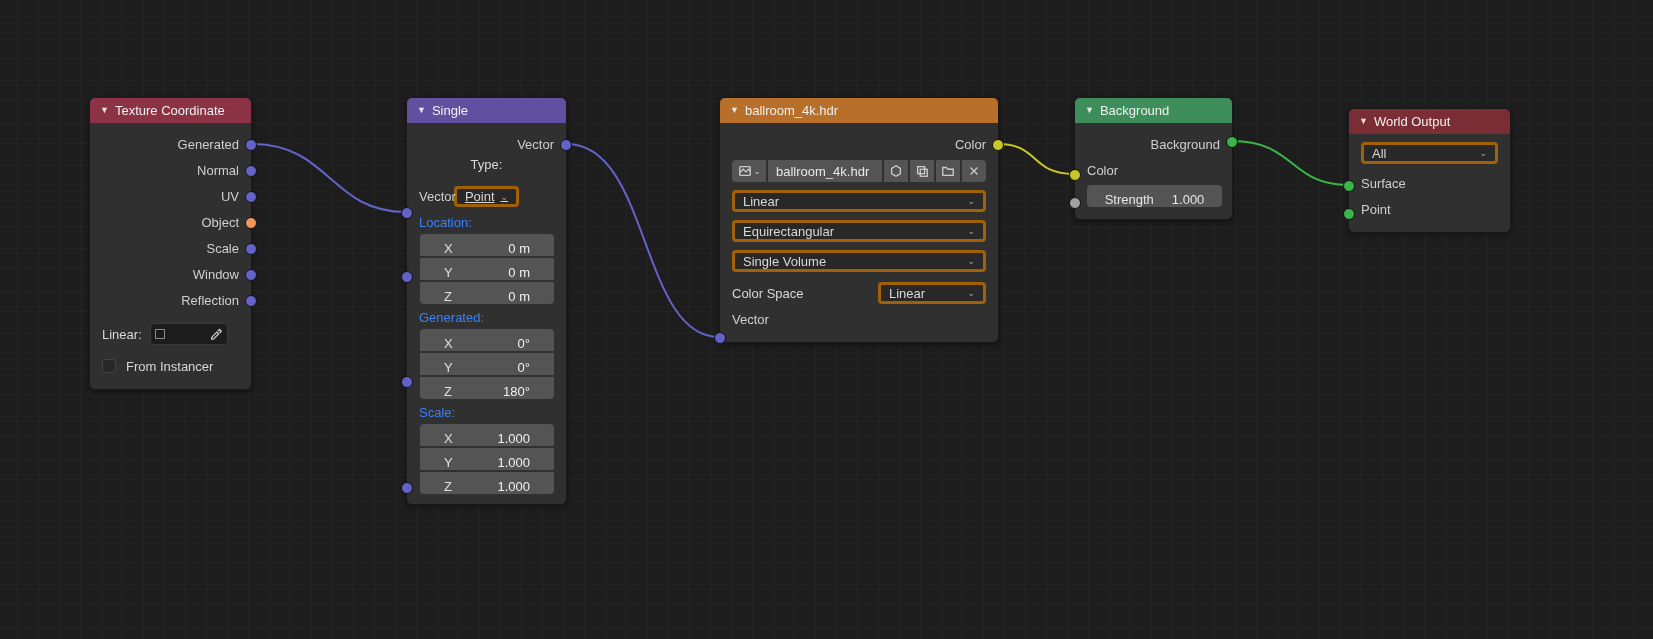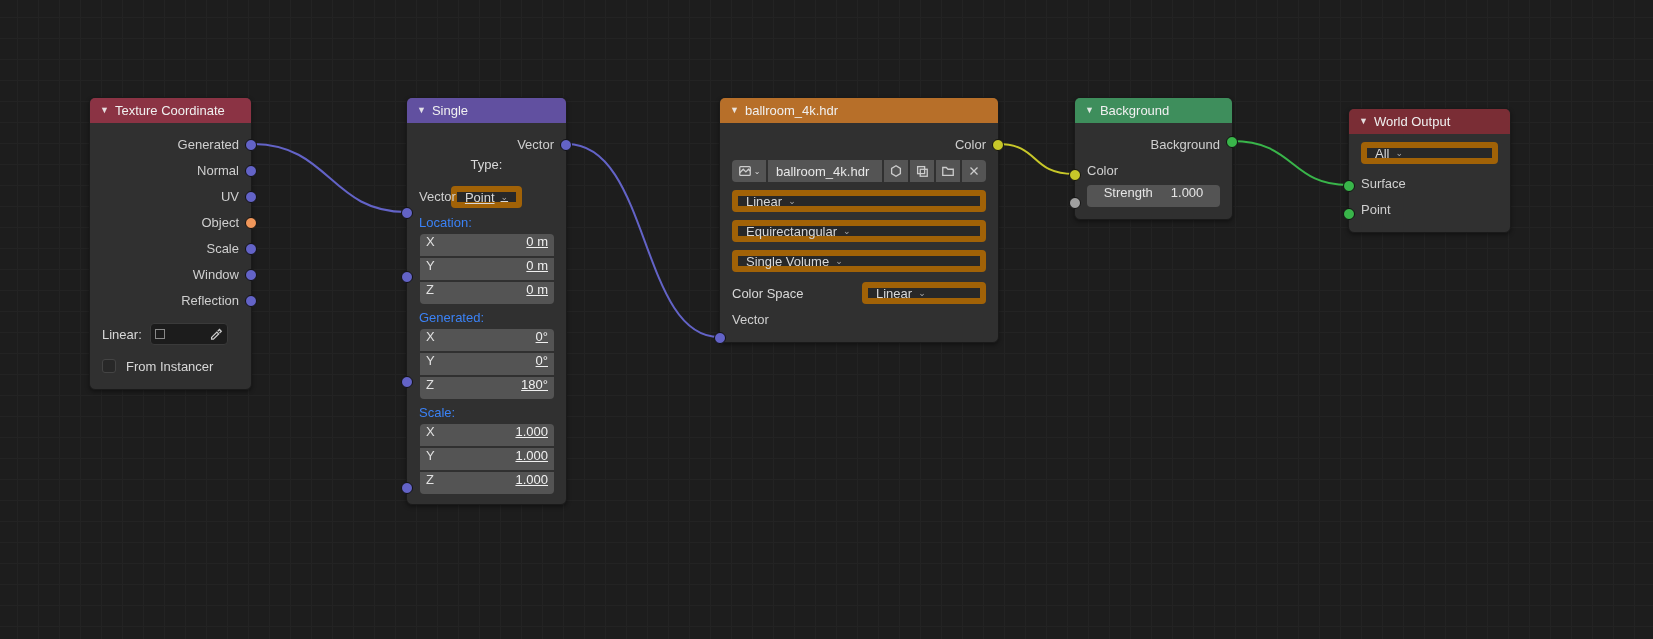--- a/index.html
+++ b/index.html
@@ -59,34 +59,34 @@
   .sock { position:absolute; width:12px; height:12px; border-radius:50%; border:1px solid #111; z-index:3; }
   .sock.right { right:-6px; }
   .sock.left  { left:-6px; }
   .sock-vec  { background:#6363c7; }
   .sock-col  { background:#c7c729; }
   .sock-val  { background:#a1a1a1; }
   .sock-sh   { background:#39b54a; }
   .sock-obj  { background:#f0965a; }
 
   .dd {
-    background:#282828; border:6px solid #a16207; border-radius:4px;
+    background:#282828; border:3px solid #a16207; border-radius:4px;
     height:22px; display:flex; align-items:center; padding:0 8px;
-    justify-content:flex-start; color:#d8d8d8;
+    justify-content:space-between; color:#d8d8d8;
   }
   .dd .chev { font-size:9px; color:#aaa; margin-left:6px; }
   .dd.full { width:100%; }
 
   .numfield {
     background:#545454; border:none; border-radius:4px;
-    height:22px; display:flex; align-items:flex-start; justify-content:space-between;
-    padding:0 6px; color:#e5e5e5;
+    height:22px; display:flex; align-items:flex-end; justify-content:space-between;
+    padding:0 24px; color:#e5e5e5;
   }
   .numfield .ax { color:#e0e0e0; }
-  .numfield .val { color:#f0f0f0;text-decoration:underline; }
+  .numfield .val { color:#f0f0f0; }
   .numfield.strength { background:#545454; justify-content:center; gap:18px; width:135px; }
 
   .xyz-group { display:flex; flex-direction:column; gap:2px; width:134px; margin-left:auto; }
   .xyz-group .numfield:first-child { border-radius:4px 4px 0 0; }
   .xyz-group .numfield:nth-child(2){ border-radius:0; }
   .xyz-group .numfield:last-child  { border-radius:0 0 4px 4px; }
 
   .objfield {
     background:#1c1c1c; border:1px solid #3a3a3a; border-radius:4px;
     height:22px; width:78px; display:flex; align-items:center; padding:0 4px; gap:4px;
@@ -303,21 +303,21 @@
         <span class="chev">⌄</span>
     </div>
     <div class="dd full" style="margin-bottom:8px;">
       <span>Equirectangular</span>
         <span class="chev">⌄</span>
     </div>
     <div class="dd full" style="margin-bottom:8px;">
       <span>Single Volume</span>
         <span class="chev">⌄</span>
     </div>
-    <div class="row" style="gap:10px;">
+    <div class="row" style="gap:26px;">
       <span style="flex:0 0 120px;">Color Space</span>
       <div class="dd" style="flex:1;">
         <span>Linear</span>
           <span class="chev">⌄</span>
       </div>
     </div>
     <div class="row">
         <span class="row-label-left">Vector</span>
       </div>
   </div>

